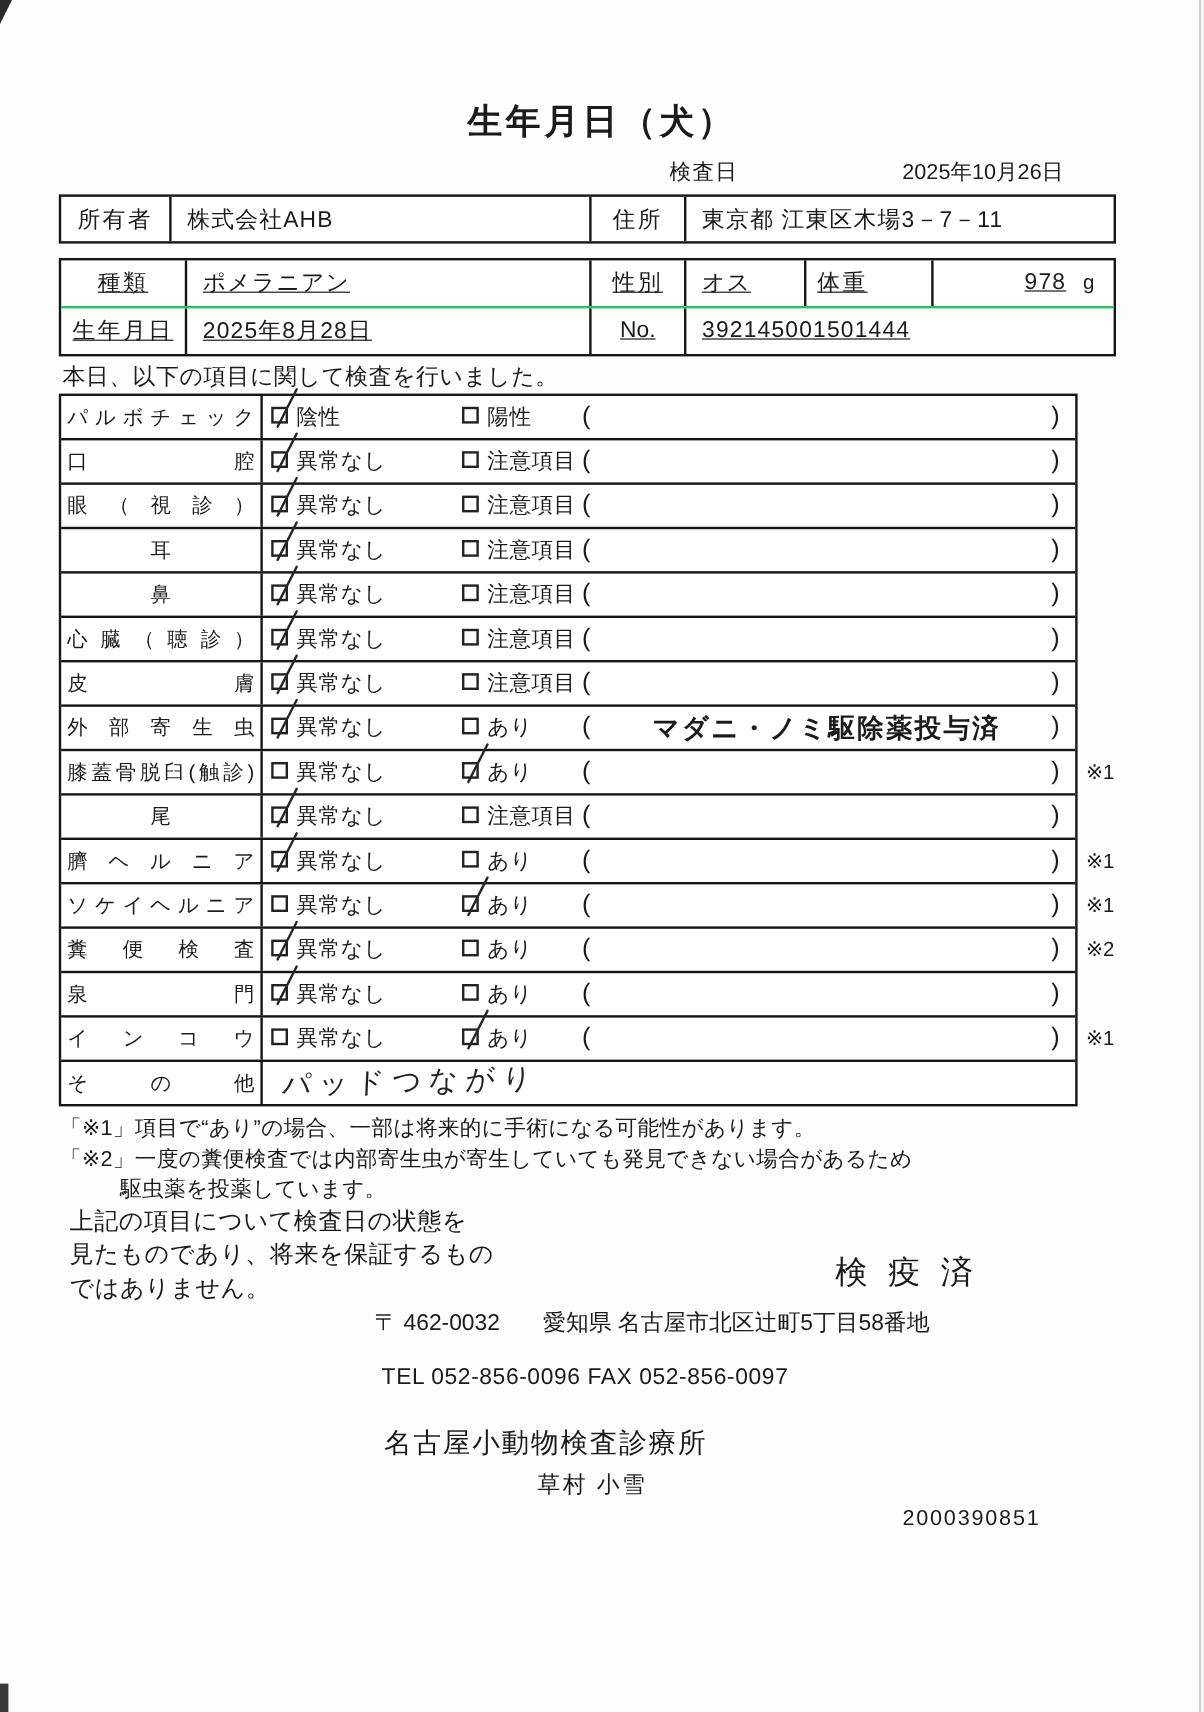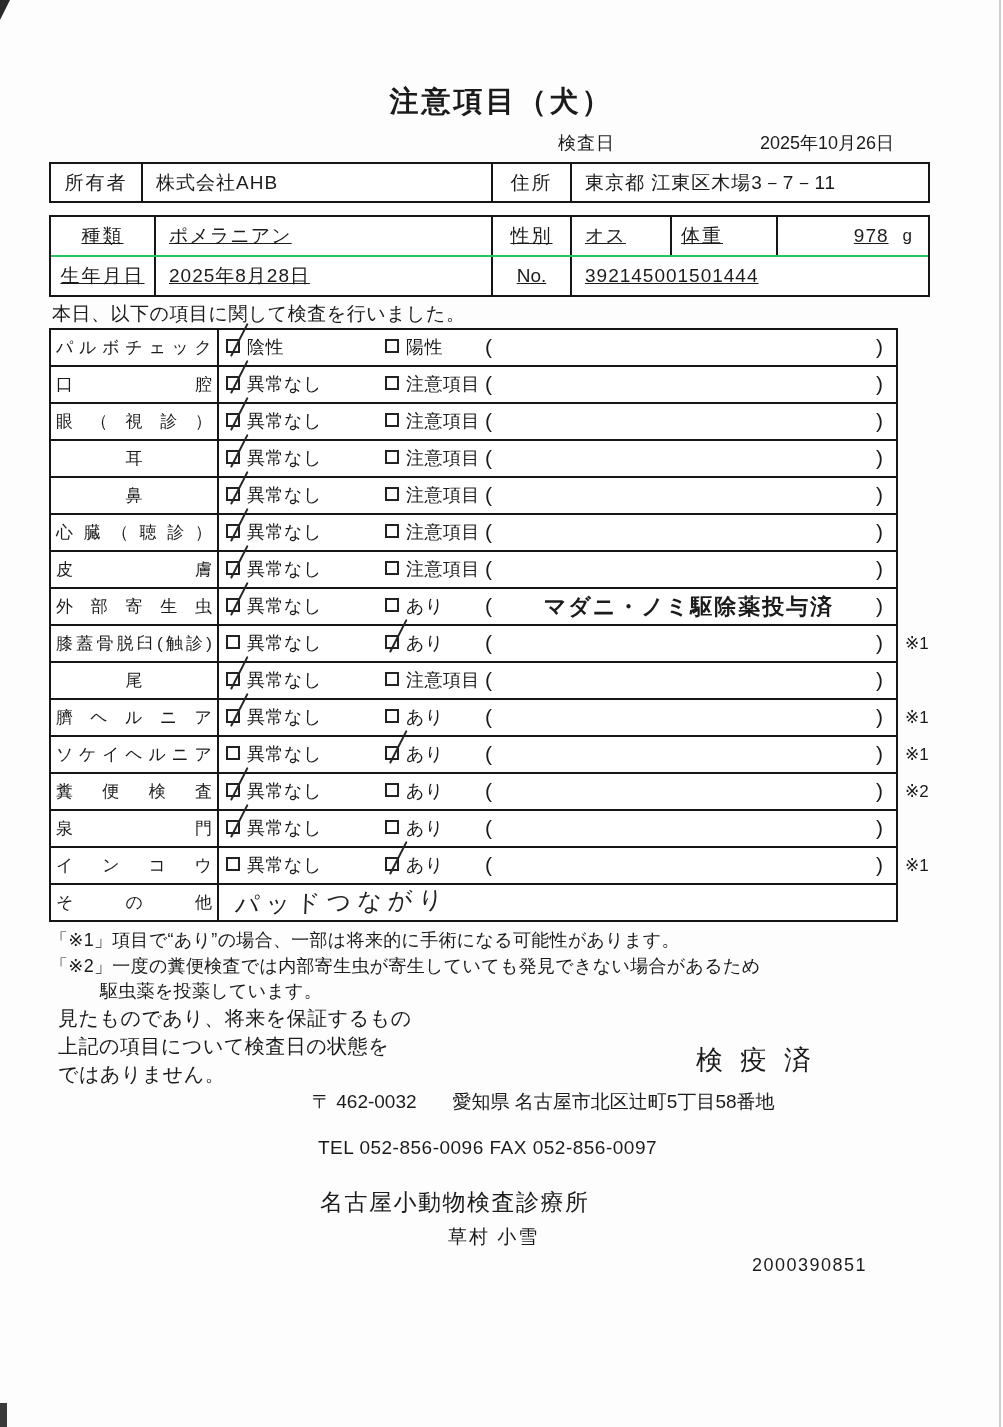--- a/index.html
+++ b/index.html
@@ -15,21 +15,21 @@
   .abs{position:absolute;}
 
   
   .corner-tl{left:0;top:0;width:10px;height:20px;background:#2a2a2a;clip-path:polygon(0 0,100% 0,0 100%);}
   .corner-bl{left:0;bottom:0;width:7px;height:24px;background:#3a3a3a;}
   .scan-edge{right:2px;top:0;width:2px;height:100%;background:#cfcfcf;}
 
   
   .doc-title{left:0;top:82px;width:100%;text-align:center;font-size:29px;font-weight:600;letter-spacing:3px;}
   .date-label{left:558px;top:131px;font-size:18px;letter-spacing:1px;}
-  .date-value{left:760px;top:131px;width:166px;text-align:left;font-size:18px;}
+  .date-value{left:736px;top:131px;width:166px;text-align:center;font-size:18px;}
 
   
   .btable{border:2px solid #161616;background:#fff;}
   .brow{display:grid;}
   .brow + .brow{border-top:2px solid #22c55e;}
   .bcell{border-left:2px solid #161616;display:flex;align-items:center;box-sizing:border-box;
          font-size:19px;white-space:nowrap;overflow:visible;}
   .bcell:first-child{border-left:none;}
   .bcell.lab{justify-content:center;letter-spacing:2px;}
   .bcell.val{padding-left:13px;letter-spacing:1px;}
@@ -92,21 +92,21 @@
 </style>
 </head>
 <body>
 
 <div class="page">
 
   <div class="abs corner-tl"></div>
   <div class="abs corner-bl"></div>
   <div class="abs scan-edge"></div>
 
-  <div class="abs doc-title">注意項目（犬）</div>
+  <div class="abs doc-title">生年月日（犬）</div>
 
   <div class="abs date-label">検査日</div>
   <div class="abs date-value">2025年10月26日</div>
 
   <div class="abs btable owner-table">
     <div class="brow">
       <div class="bcell lab">所有者</div>
       <div class="bcell val">株式会社AHB</div>
       <div class="bcell lab">住所</div>
       <div class="bcell val">東京都 江東区木場3－7－11</div>
@@ -433,22 +433,22 @@
         <span class="freehand">パッドつながり</span>
       </div>
     </div>
     </div>
 
   <div class="abs fn fn1">「※1」項目で“あり”の場合、一部は将来的に手術になる可能性があります。</div>
   <div class="abs fn fn2a">「※2」一度の糞便検査では内部寄生虫が寄生していても発見できない場合があるため</div>
   <div class="abs fn fn2b">駆虫薬を投薬しています。</div>
 
   <div class="abs disc">
+    <div>上記の項目について検査日の状態を</div>
     <div>見たものであり、将来を保証するもの</div>
-    <div>上記の項目について検査日の状態を</div>
     <div>ではありません。</div>
   </div>
 
   <div class="abs stamp">検疫済</div>
 
   <div class="abs postal">
     <span>〒 462-0032</span><span class="gap"></span><span>愛知県 名古屋市北区辻町5丁目58番地</span>
   </div>
   <div class="abs telfax">TEL 052-856-0096   FAX 052-856-0097</div>
   <div class="abs clinic">名古屋小動物検査診療所</div>

